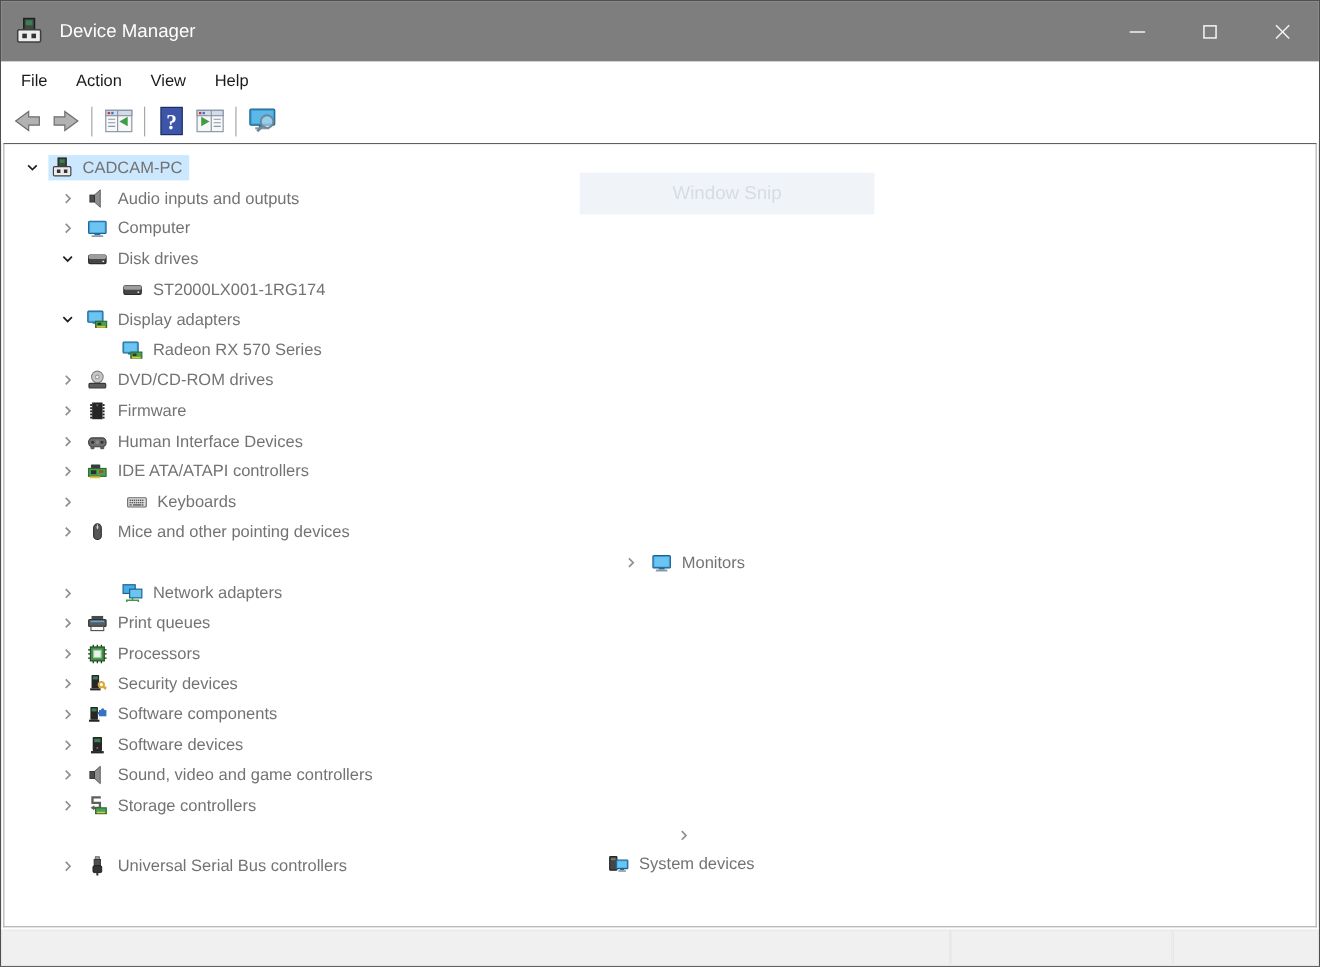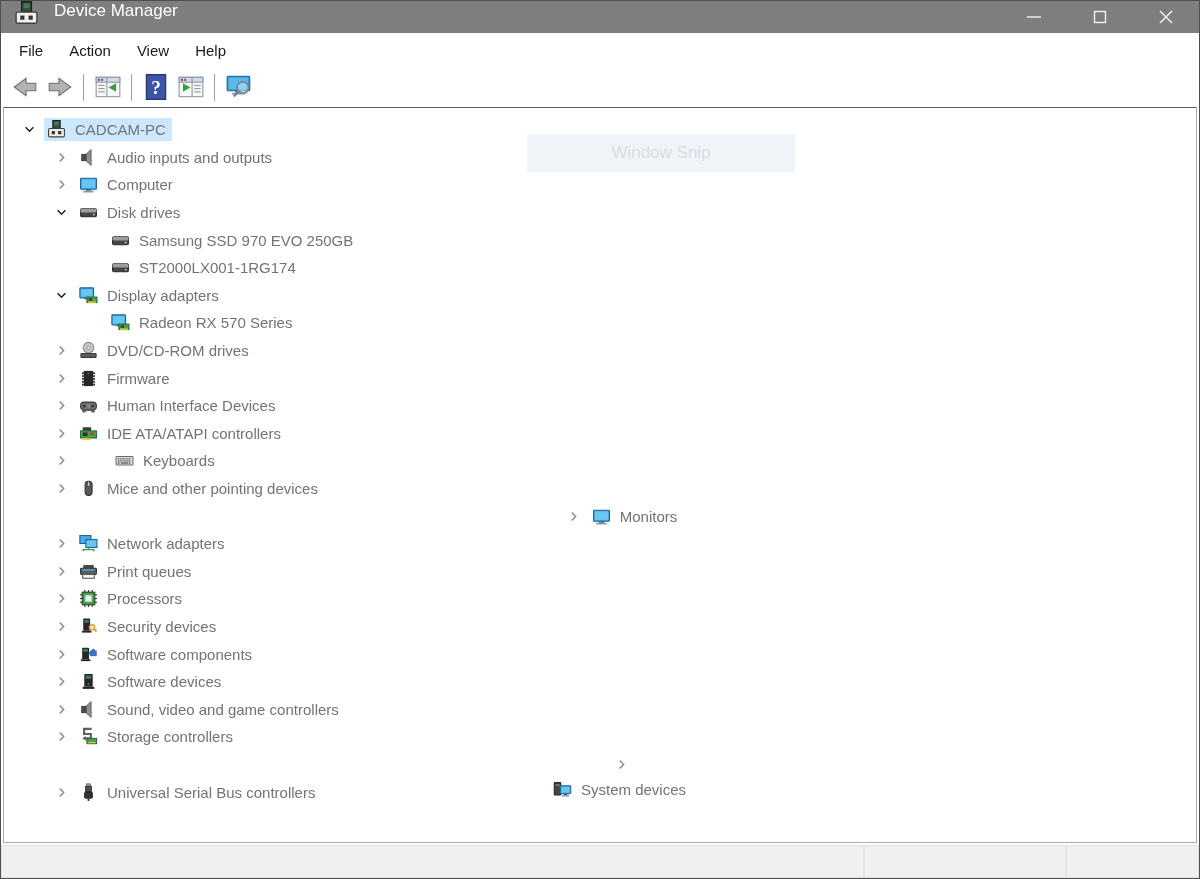--- a/index.html
+++ b/index.html
@@ -10,23 +10,23 @@
     overflow: hidden;
   }
   .window {
     width: 1200px; height: 879px;
     border: 1px solid #4f4f4f;
     display: flex; flex-direction: column;
     background: #fff;
   }
   
   .titlebar {
-    height: 32px; flex: none;
+    height: 55px; flex: none;
     background: var(--titlebar-bg, #7e7e7e);
-    display: flex; 
+    display: flex; align-items: center;
   }
   .app-icon { margin-left: 13px; display: flex; flex: none; }
   .tb-title { color: #ffffff; font-size: 17px; margin-left: 15px; white-space: nowrap; }
   .win-controls { margin-left: auto; display: flex; height: 100%; }
   .win-btn { width: 66px; height: 100%; display: flex; align-items: center; justify-content: center; }
   
   .menubar {
     height: 34px; flex: none; background: #fff;
     display: flex; align-items: center; padding-left: 5px;
     font-size: 15px; color: #1a1a1a;
@@ -256,33 +256,20 @@
           </span>
           <span class="row-body">
             <span class="node-icon">
               <svg viewBox="0 0 18 18" width="19" height="19">
                 <rect x="1.5" y="5.5" width="15" height="7.5" rx="1.2" fill="#454545" stroke="#2b2b2b"></rect>
                 <rect x="1.5" y="5.5" width="15" height="3.4" rx="1.2" fill="#9d9d9d"></rect>
                 <circle cx="14" cy="11" r="0.8" fill="#dddddd"></circle>
               </svg>
             </span>
             <span>Disk drives</span>
-          </span>
-        </div>
-        <div class="tree-row" style="padding-left: 74px;">
-          <span class="twisty"></span>
-          <span class="row-body">
-            <span class="node-icon">
-              <svg viewBox="0 0 18 18" width="19" height="19">
-                <rect x="1.5" y="5.5" width="15" height="7.5" rx="1.2" fill="#454545" stroke="#2b2b2b"></rect>
-                <rect x="1.5" y="5.5" width="15" height="3.4" rx="1.2" fill="#9d9d9d"></rect>
-                <circle cx="14" cy="11" r="0.8" fill="#dddddd"></circle>
-              </svg>
-            </span>
-            <span>Samsung SSD 970 EVO 250GB</span>
           </span>
         </div>
         <div class="tree-row" style="padding-left: 74px;">
           <span class="twisty"></span>
           <span class="row-body">
             <span class="node-icon">
               <svg viewBox="0 0 18 18" width="19" height="19">
                 <rect x="1.5" y="5.5" width="15" height="7.5" rx="1.2" fill="#454545" stroke="#2b2b2b"></rect>
                 <rect x="1.5" y="5.5" width="15" height="3.4" rx="1.2" fill="#9d9d9d"></rect>
                 <circle cx="14" cy="11" r="0.8" fill="#dddddd"></circle>
@@ -473,21 +460,21 @@
               <svg viewBox="0 0 18 18" width="19" height="19">
                 <rect x="1.5" y="3" width="15" height="10.5" rx="0.8" fill="#45aee8" stroke="#1e5f8e"></rect>
                 <rect x="2.8" y="4.2" width="12.4" height="8" fill="#6cc4f0"></rect>
                 <rect x="6.5" y="13.5" width="5" height="1.5" fill="#2a6a96"></rect>
                 <rect x="4" y="15" width="10" height="1.6" rx="0.5" fill="#8d9aa5"></rect>
               </svg>
             </span>
             <span>Monitors</span>
           </span>
         </div>
-        <div class="tree-row" style="padding-left: 42px;">
+        <div class="tree-row" style="padding-left: 42px; gap: 32px;">
           <span class="twisty">
             <svg width="13" height="13" viewBox="0 0 12 12">
               <path d="M4.4 2.4 L8 6 L4.4 9.6" stroke="#8f8f8f" stroke-width="1.4" fill="none"></path>
             </svg>
           </span>
           <span class="row-body">
             <span class="node-icon">
               <svg viewBox="0 0 18 18" width="19" height="19">
                 <rect x="0.8" y="1.5" width="10.5" height="7.5" fill="#45aee8" stroke="#1e5f8e"></rect>
                 <rect x="6.5" y="5.3" width="10.5" height="7.5" fill="#6cc4f0" stroke="#1e5f8e"></rect>

